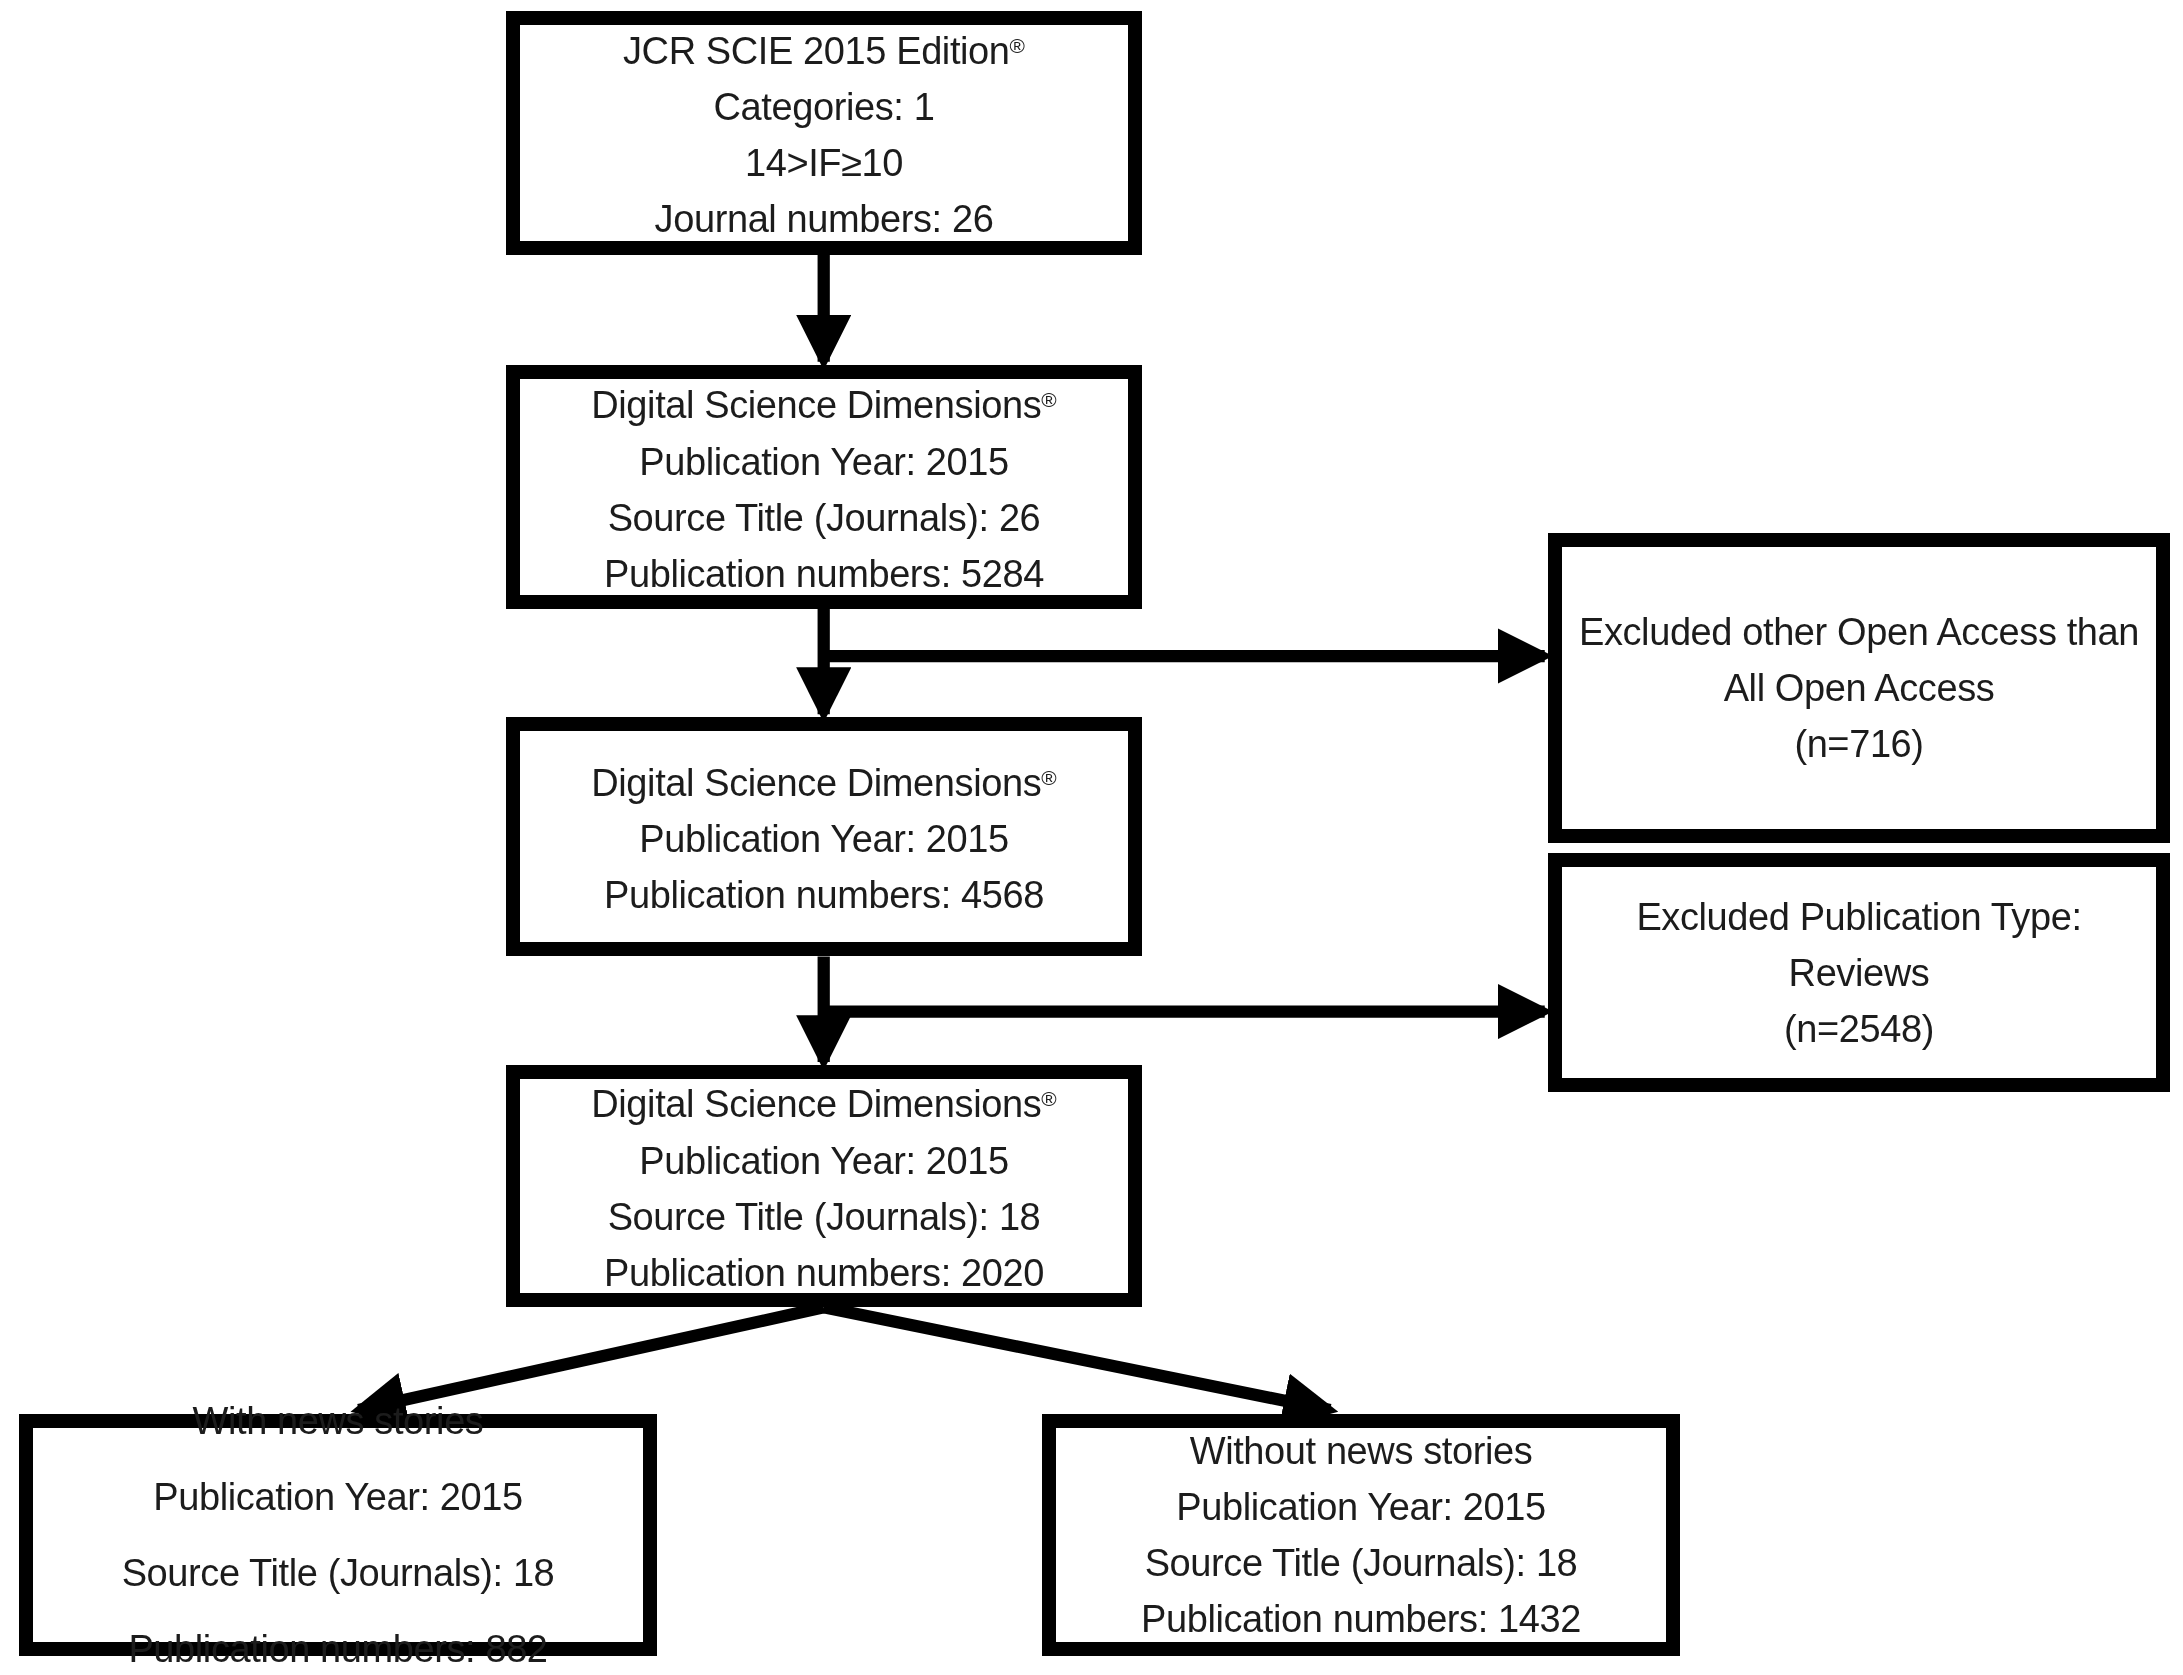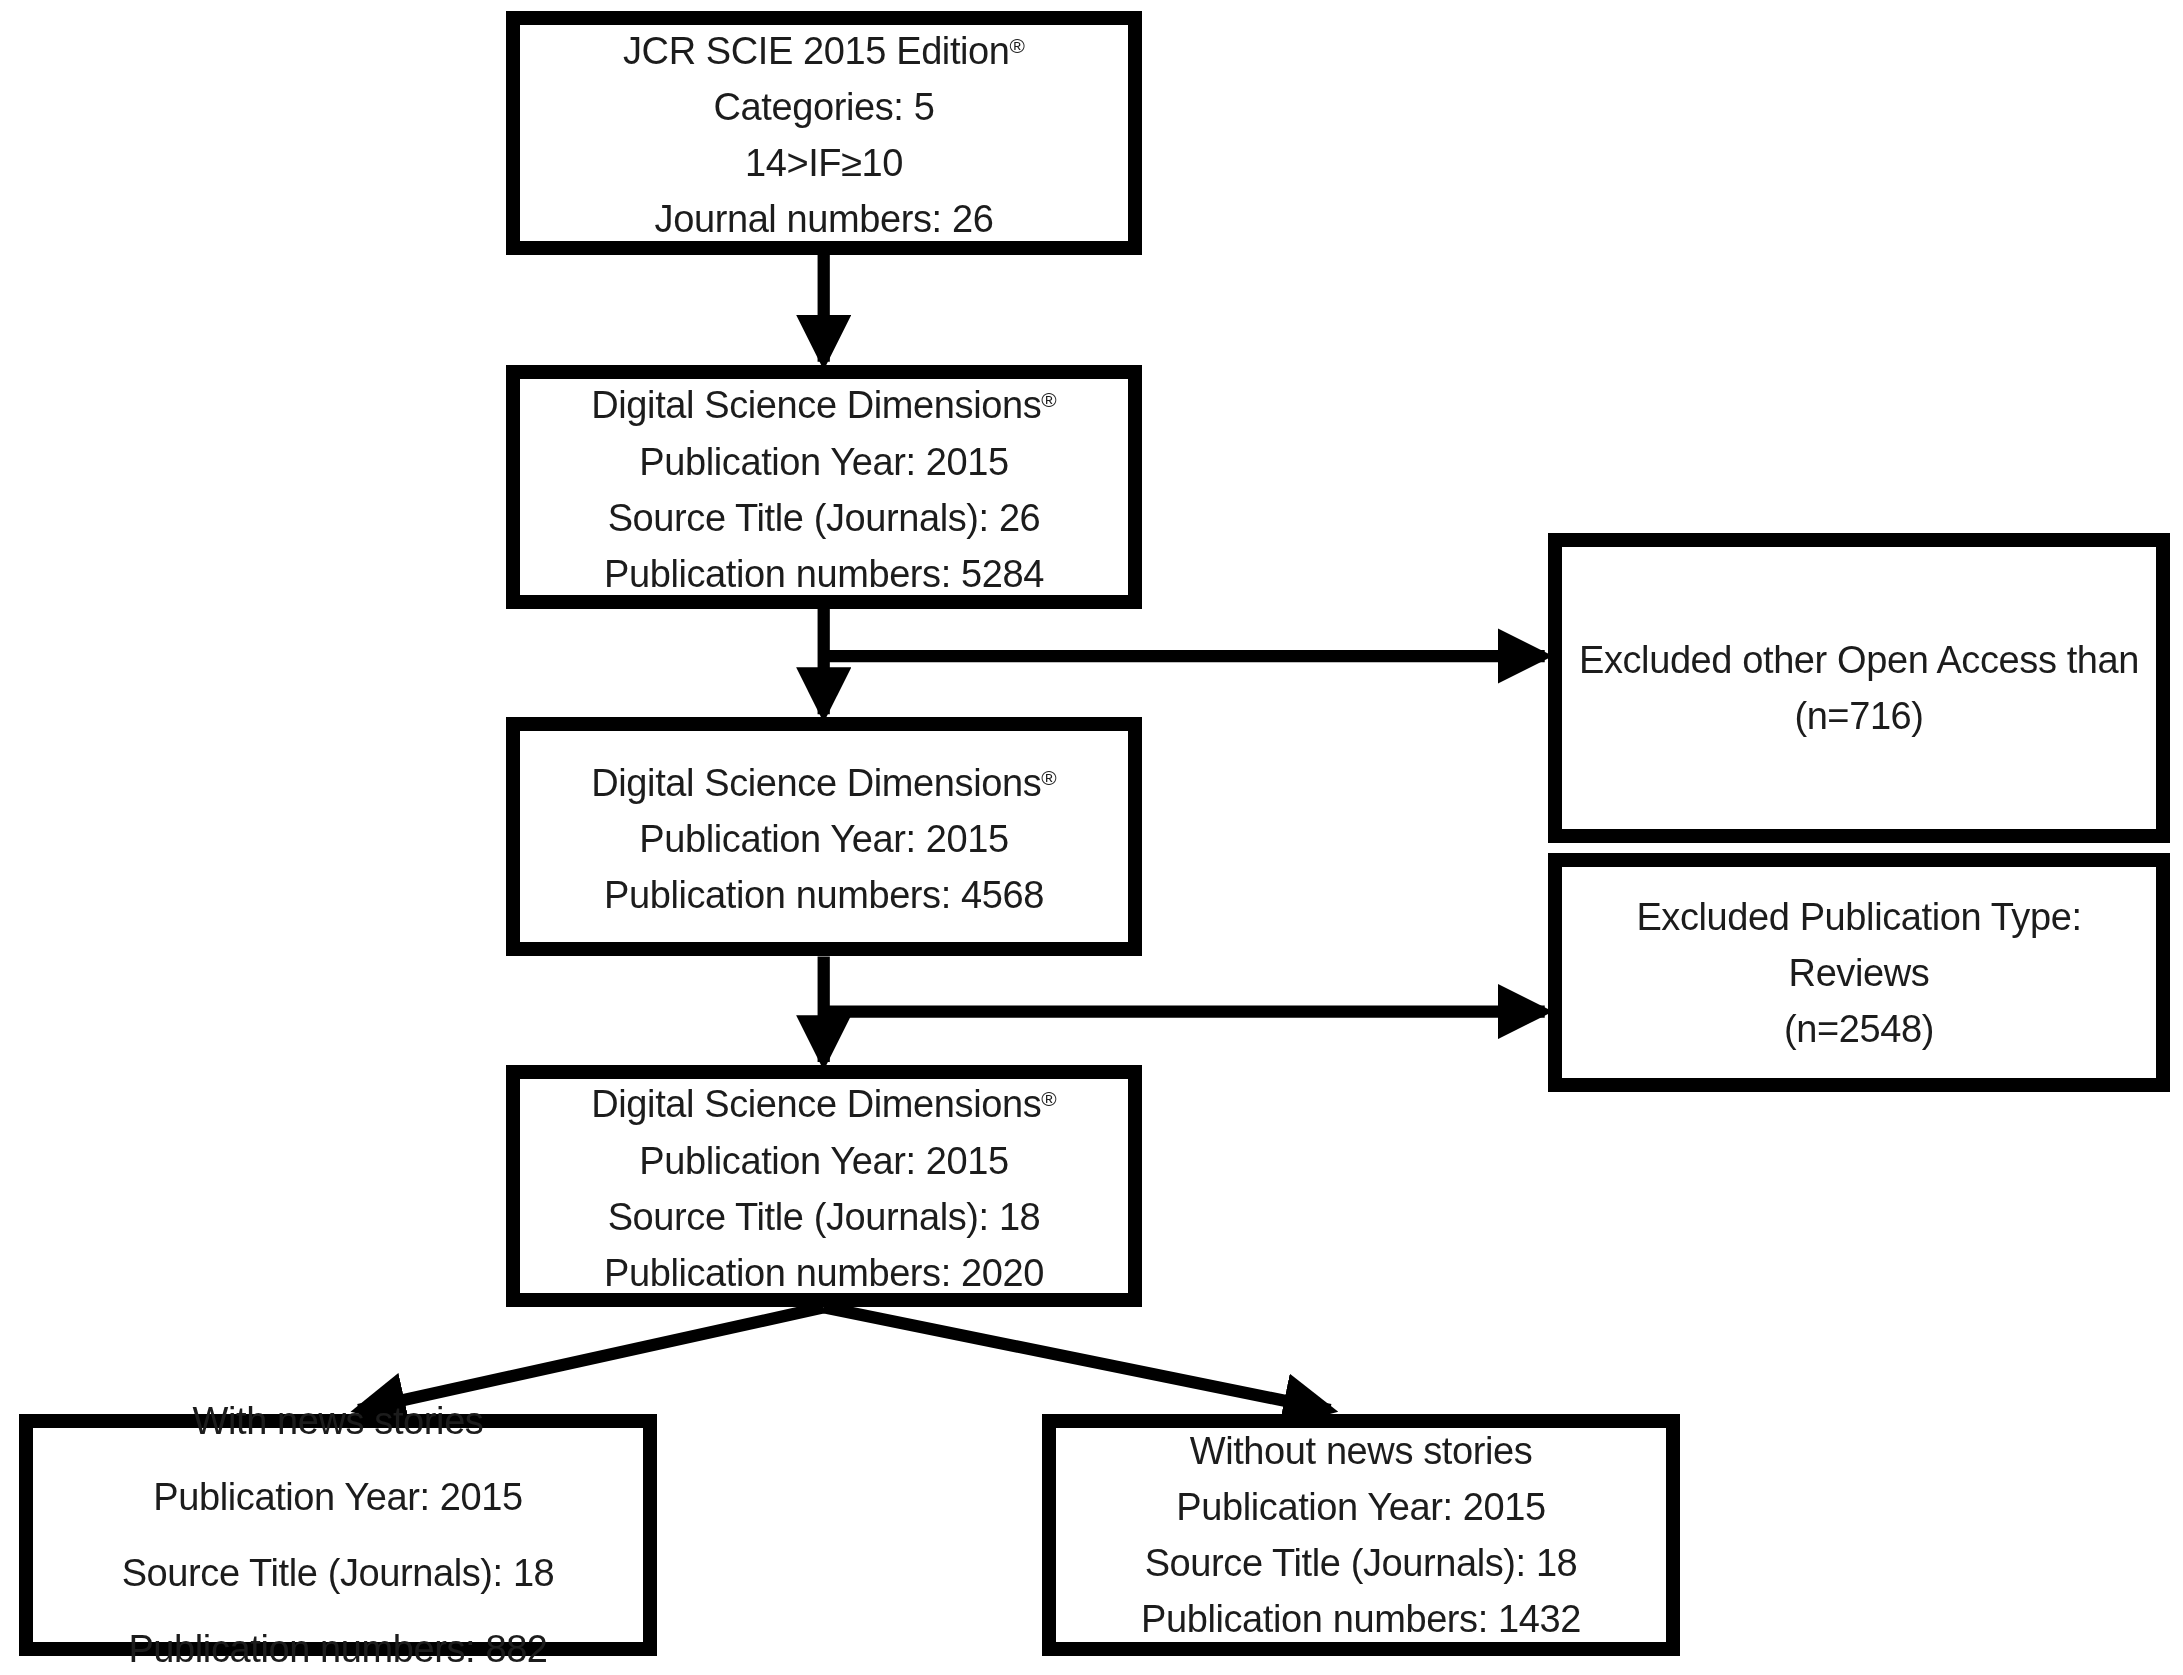--- a/index.html
+++ b/index.html
@@ -65,34 +65,35 @@
     <line x1="1075" y1="794" x2="1075" y2="932" marker-end="url(#ah)"></line>
     <line x1="1075" y1="856" x2="2016" y2="856" marker-end="url(#ah)"></line>
     <line x1="1075" y1="1248" x2="1075" y2="1386" marker-end="url(#ah)"></line>
     <line x1="1075" y1="1320" x2="2016" y2="1320" marker-end="url(#ah)"></line>
     <line x1="1075" y1="1706" x2="468" y2="1840" marker-end="url(#ah)"></line>
     <line x1="1075" y1="1706" x2="1736" y2="1840" marker-end="url(#ah)"></line>
   </svg>
 
   <div class="box" id="box-jcr">
     <div class="bline"><span>JCR SCIE 2015 Edition</span><span class="sup">®</span></div>
-    <div class="bline">Categories: 5</div>
+    <div class="bline">Categories: 1</div>
     <div class="bline">14&gt;IF≥10</div>
     <div class="bline">Journal numbers: 26</div>
   </div>
 
   <div class="box" id="box-dim1">
     <div class="bline"><span>Digital Science Dimensions</span><span class="sup">®</span></div>
     <div class="bline">Publication Year: 2015</div>
     <div class="bline">Source Title (Journals): 26</div>
     <div class="bline">Publication numbers: 5284</div>
   </div>
 
   <div class="box" id="box-excl1">
     <div class="bline"><span>Excluded other Open Access than</span></div>
+    <div class="bline">All Open Access</div>
     <div class="bline">(n=716)</div>
   </div>
 
   <div class="box" id="box-dim2">
     <div class="bline"><span>Digital Science Dimensions</span><span class="sup">®</span></div>
     <div class="bline">Publication Year: 2015</div>
     <div class="bline">Publication numbers: 4568</div>
   </div>
 
   <div class="box" id="box-excl2">

